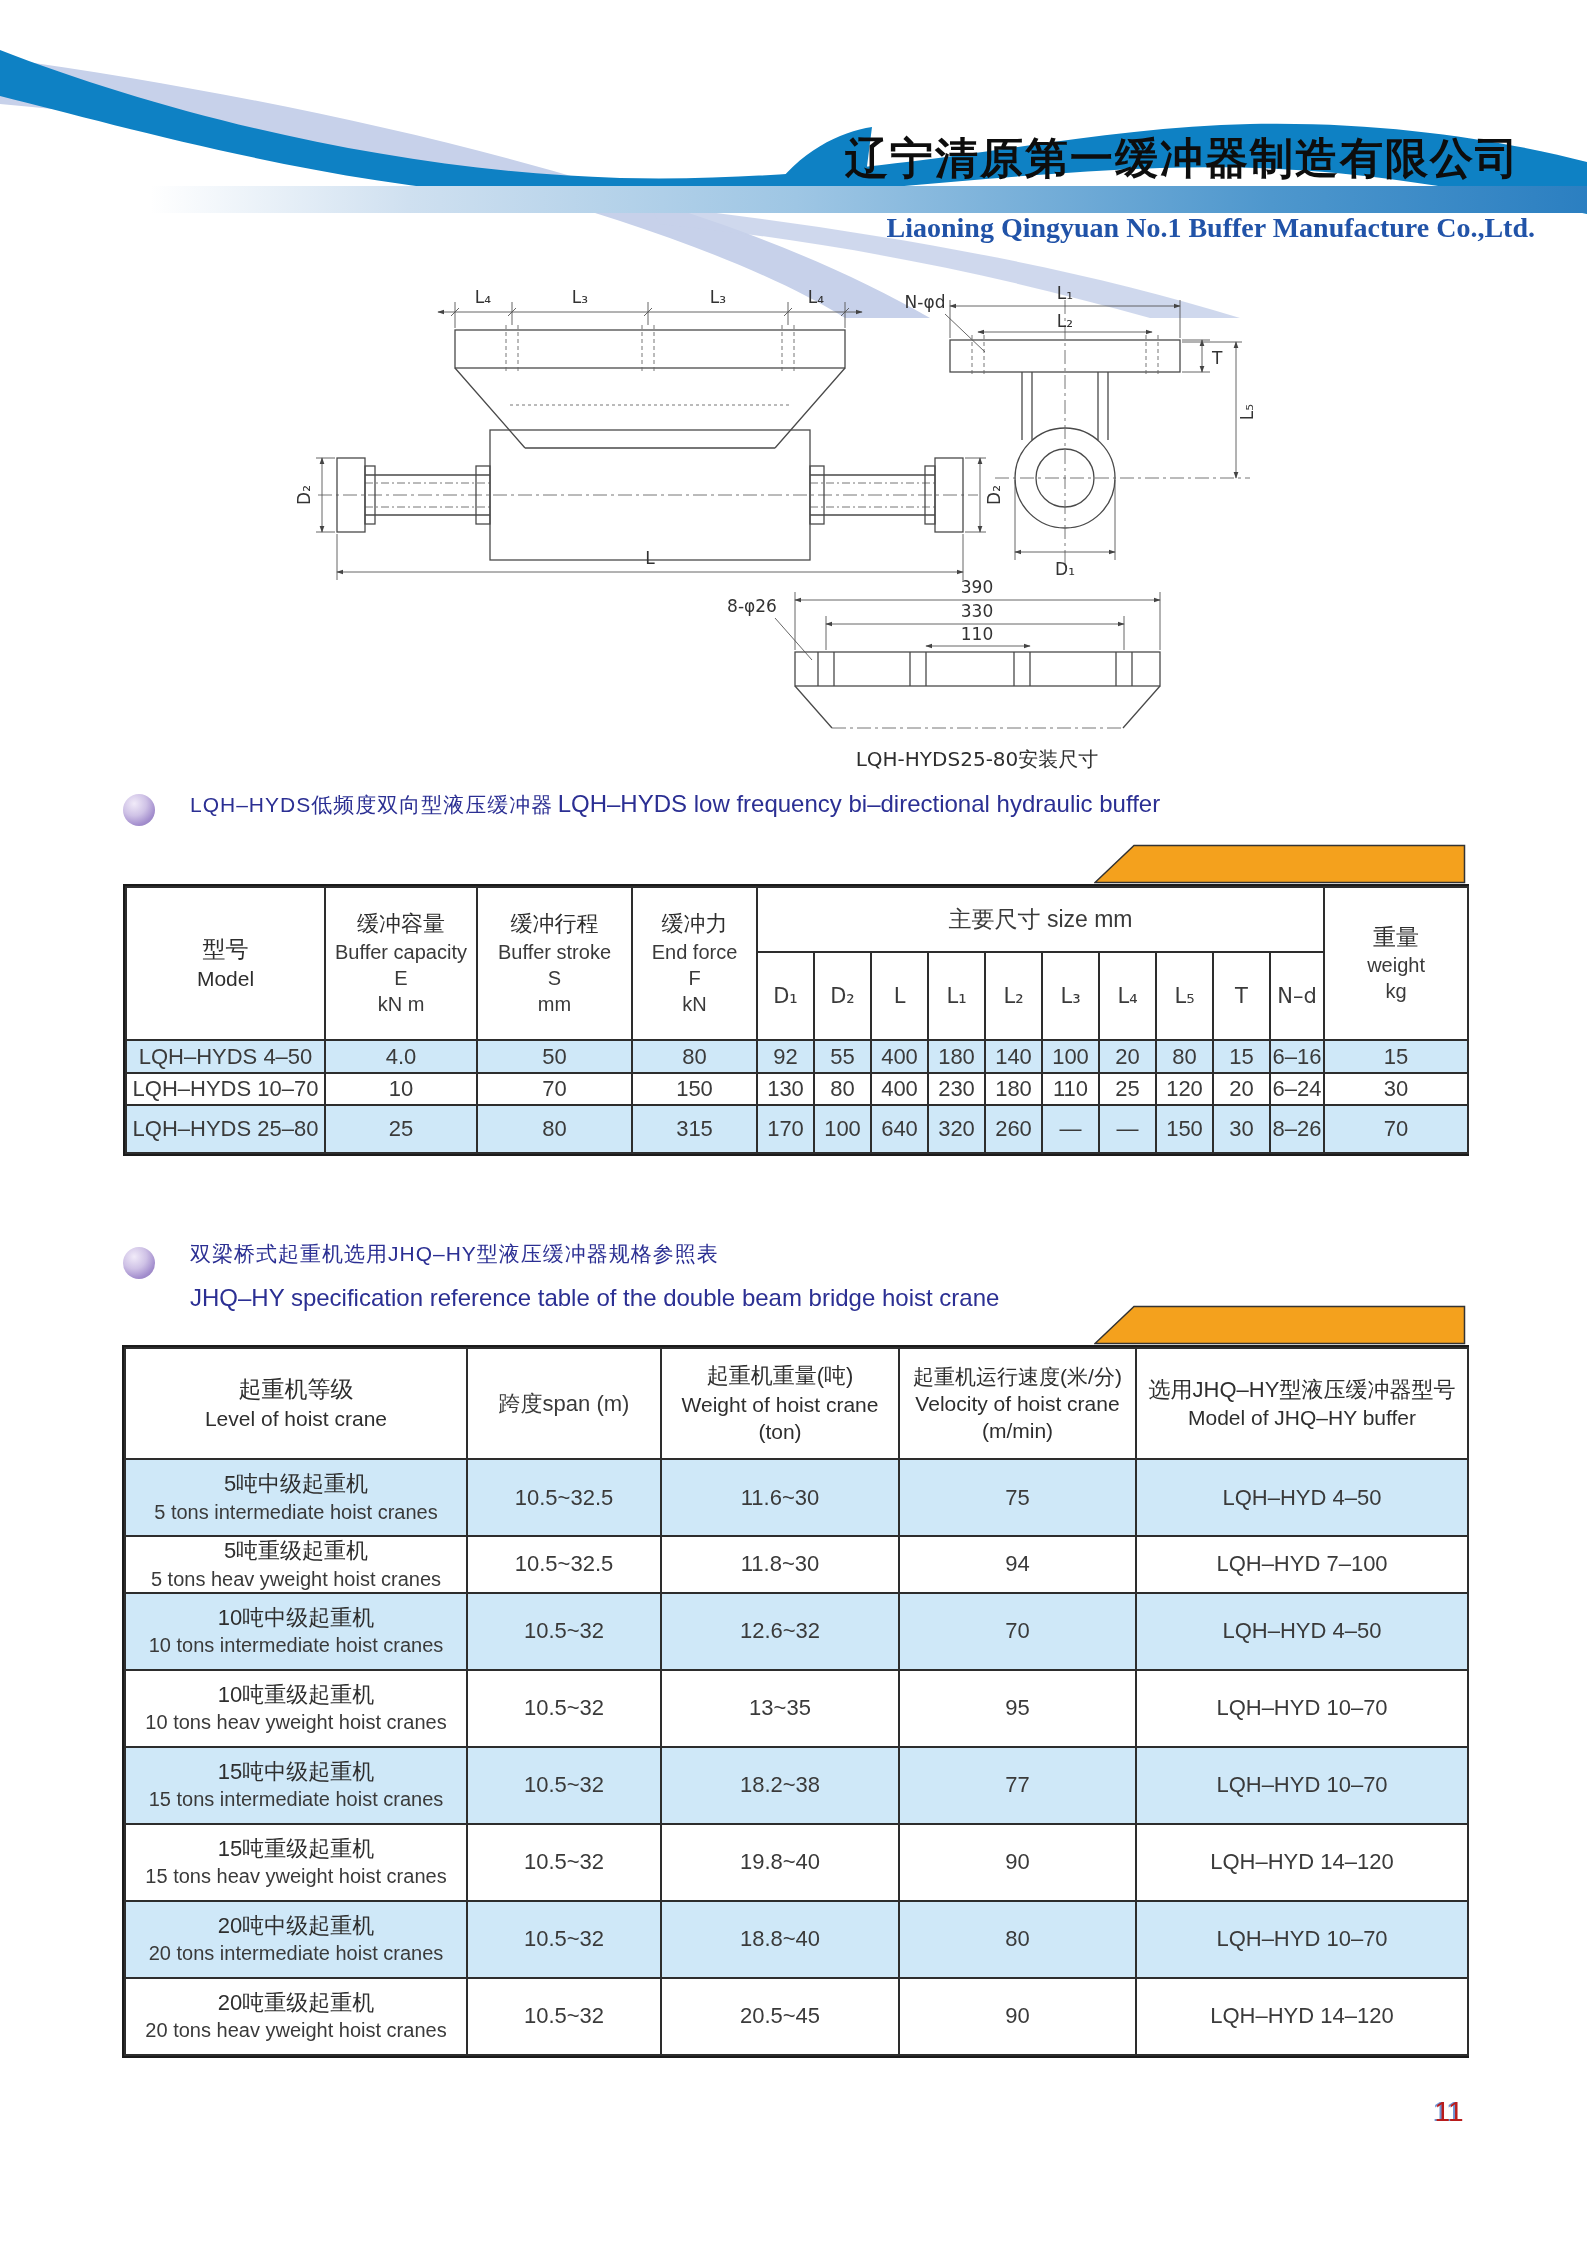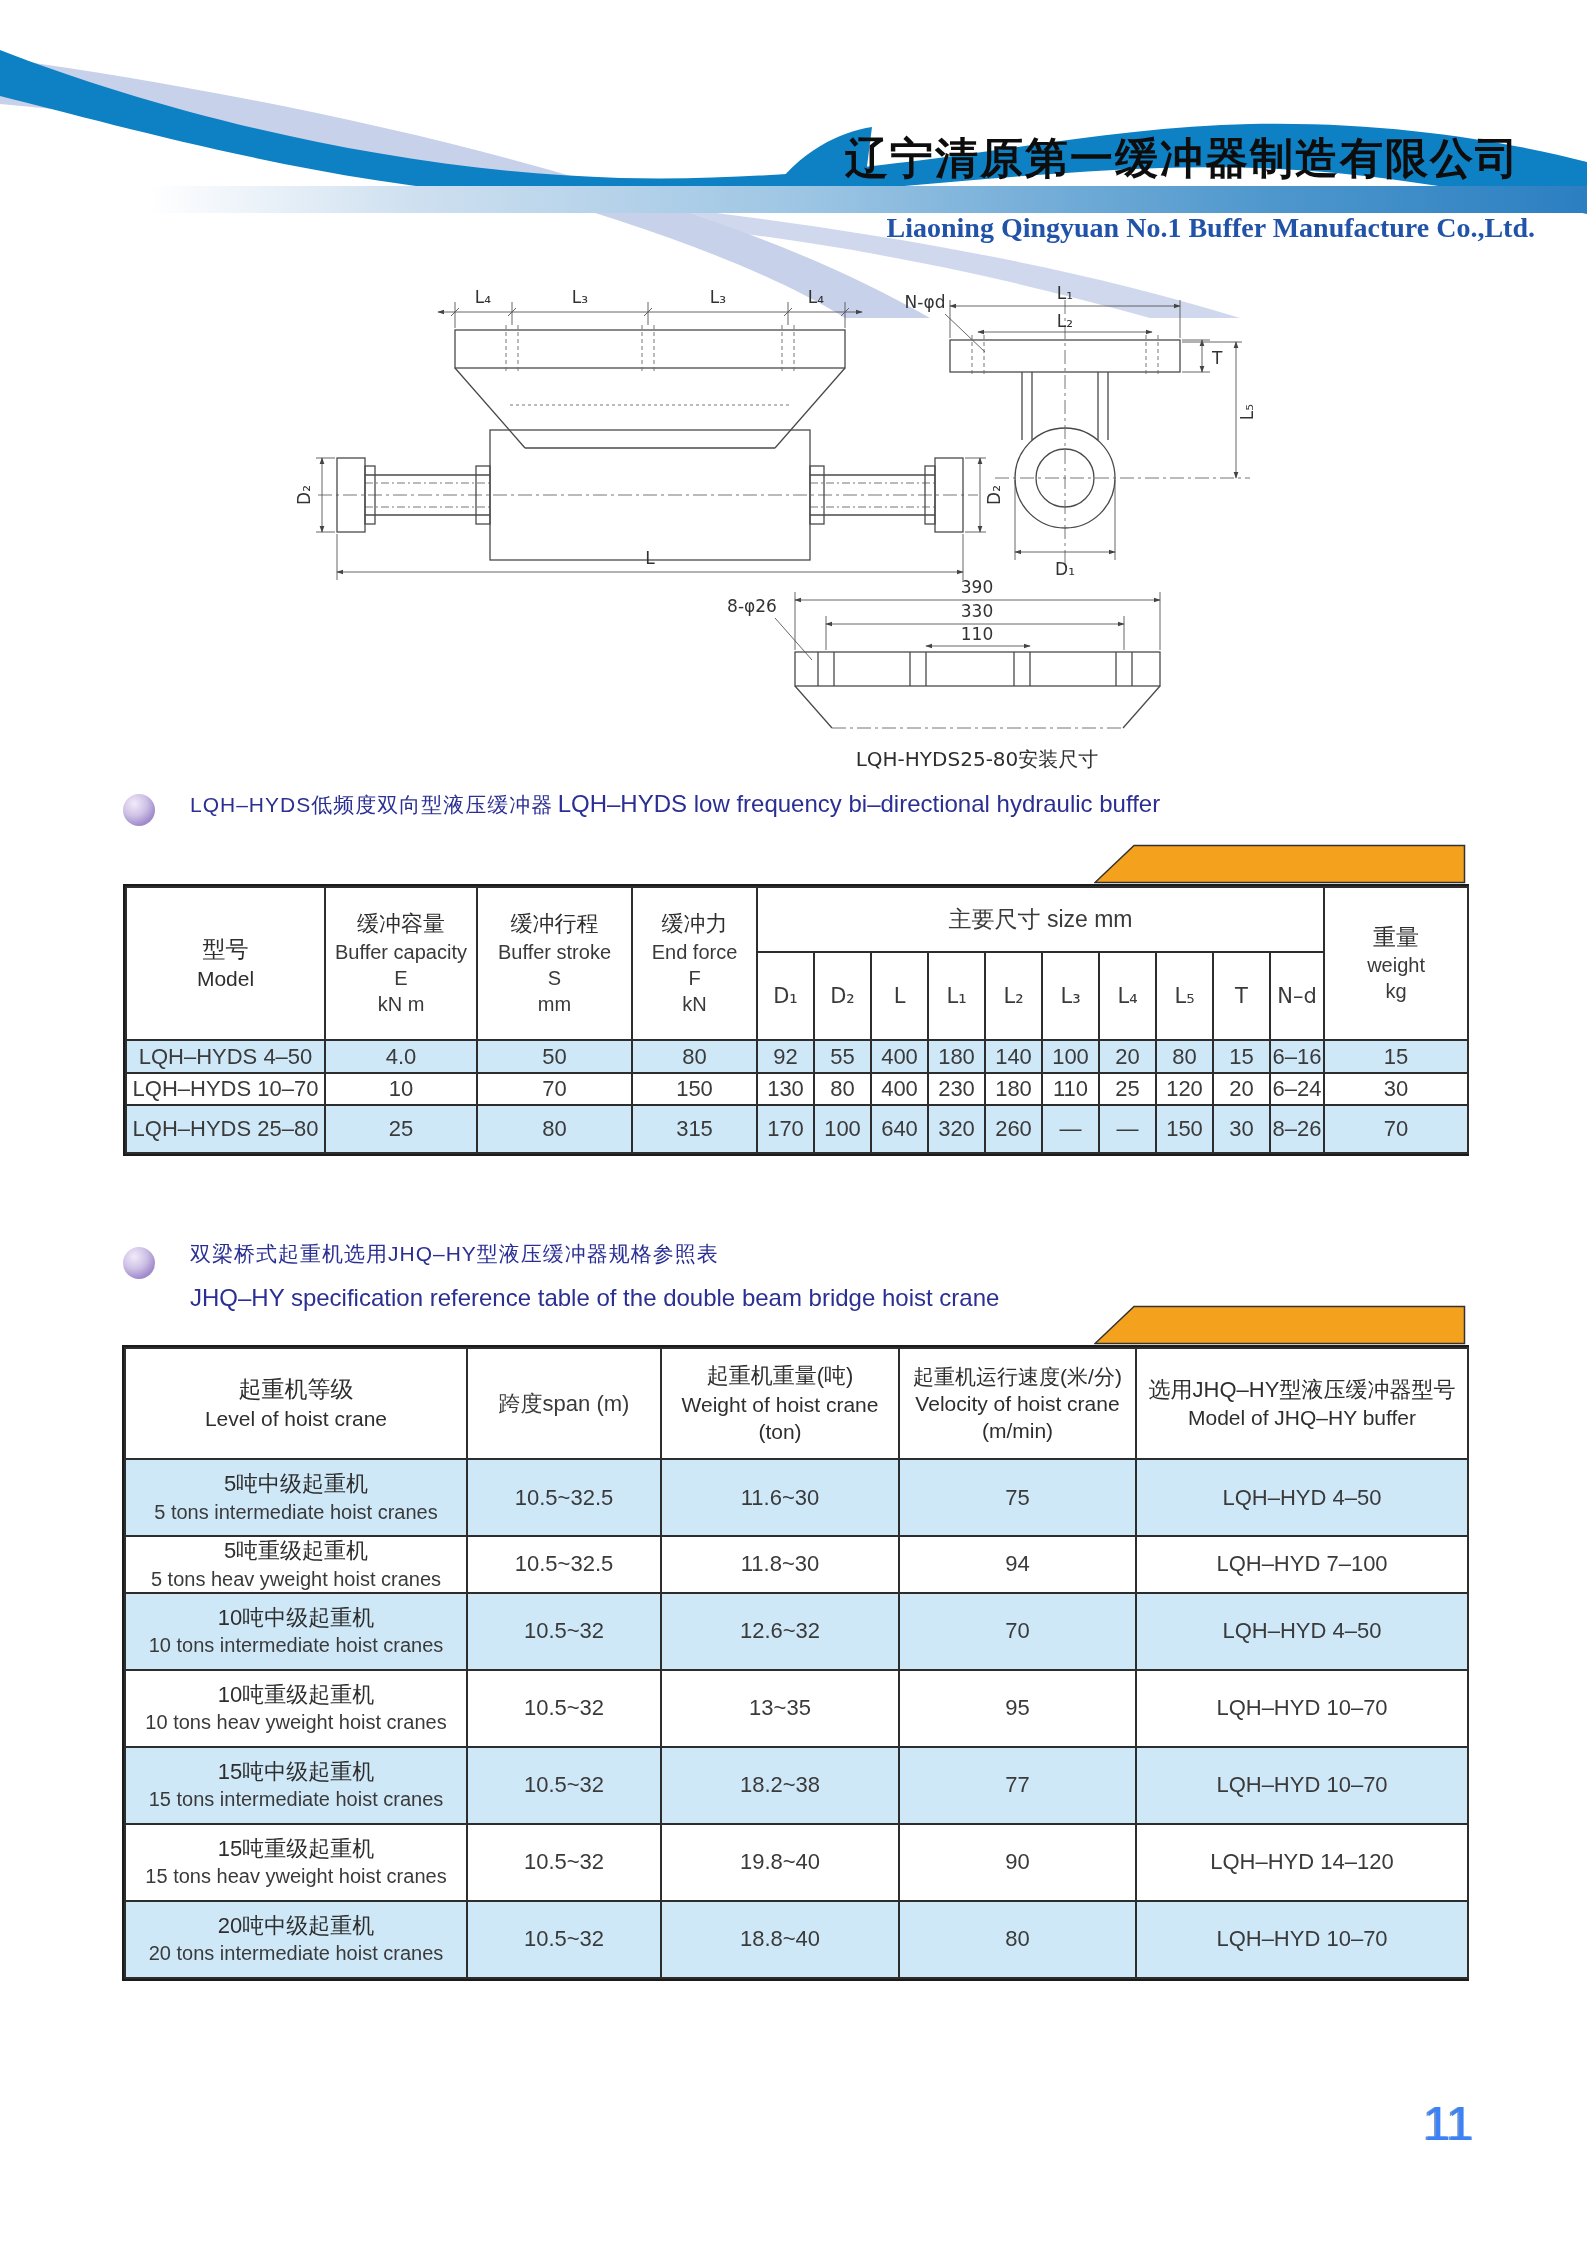--- a/index.html
+++ b/index.html
@@ -57,21 +57,21 @@
 
   
   .dwg-line { stroke:#4a4a4a; stroke-width:1.3; fill:none; }
   .dwg-thin { stroke:#666; stroke-width:0.9; fill:none; }
   .dwg-dim  { stroke:#555; stroke-width:0.9; fill:none; }
   .dwg-txt  { font-family:"DejaVu Sans",sans-serif; font-size:17px; fill:#333; }
   .dwg-cap  { font-family:"DejaVu Sans",sans-serif; font-size:20px; fill:#2e2e2e; }
 
   #page-num {
     left:1414px; top:2096px; width:70px; text-align:center;
-    font-size:48px; color:#3b82f6; text-shadow:-2px 0 0 #6f93d2;
+    font-size:28px; color:#b91c1c; text-shadow:-2px 0 0 #6f93d2;
   }
 </style>
 </head>
 <body>
 
 <svg id="header-art" class="abs" width="1587" height="330" viewBox="0 0 1587 330">
   <path fill="#c7d1ea" d="M0,58 C240,92 470,140 680,210 C780,243 860,278 930,318 L845,318 C740,252 520,180 300,142 C190,123 90,112 0,104 Z"></path>
   <path fill="#c7d1ea" opacity="0.85" d="M650,205 C850,228 1060,262 1240,318 L1150,318 C980,270 820,240 660,224 Z"></path>
   <path fill="#0e81c4" d="M0,50 C170,116 400,172 620,178 C880,184 1060,128 1250,124 C1390,121 1510,142 1587,162 L1587,214 C1460,188 1330,162 1160,168 C960,175 780,206 580,200 C350,193 130,128 0,96 Z"></path>
   <path fill="#0e81c4" d="M768,196 C800,150 840,132 872,127 L864,190 C830,192 796,196 768,196 Z"></path>
@@ -411,17 +411,27 @@
   <tr class="hl" style="height:77px">
     <td>
       <div class="cn22 ln">20吨中级起重机</div>
       <div class="en20 ln">20 tons intermediate hoist cranes</div>
     </td>
     <td class="val">10.5~32</td>
     <td class="val">18.8~40</td>
     <td class="val">80</td>
     <td class="val">LQH–HYD 10–70</td>
   </tr>
+  <tr style="height:77px">
+    <td>
+      <div class="cn22 ln">20吨重级起重机</div>
+      <div class="en20 ln">20 tons heav yweight hoist cranes</div>
+    </td>
+    <td class="val">10.5~32</td>
+    <td class="val">20.5~45</td>
+    <td class="val">90</td>
+    <td class="val">LQH–HYD 14–120</td>
+  </tr>
 </tbody>
     </table>
 </div>
 
 <div id="page-num" class="abs">11</div>
 
 </body></html>

